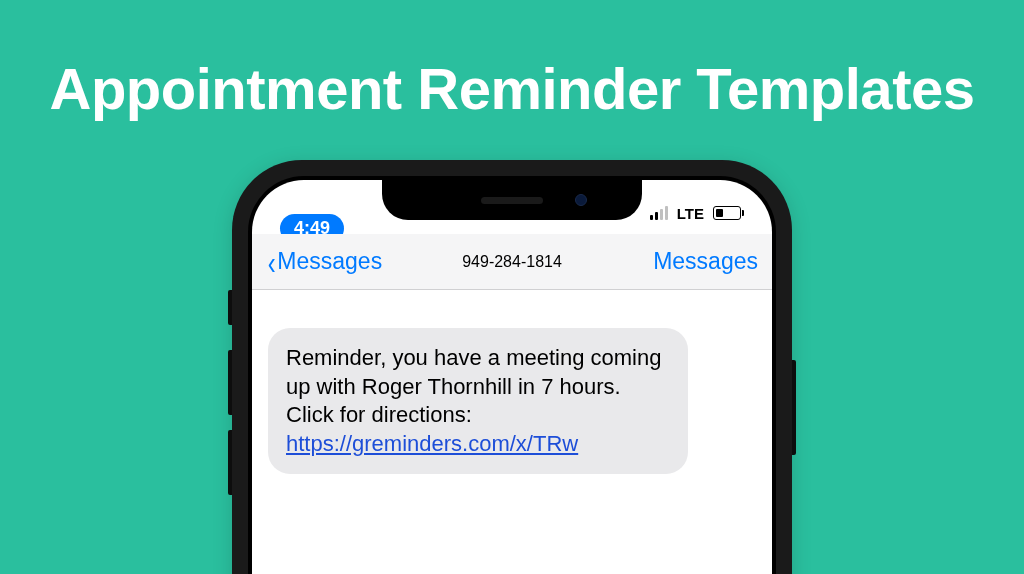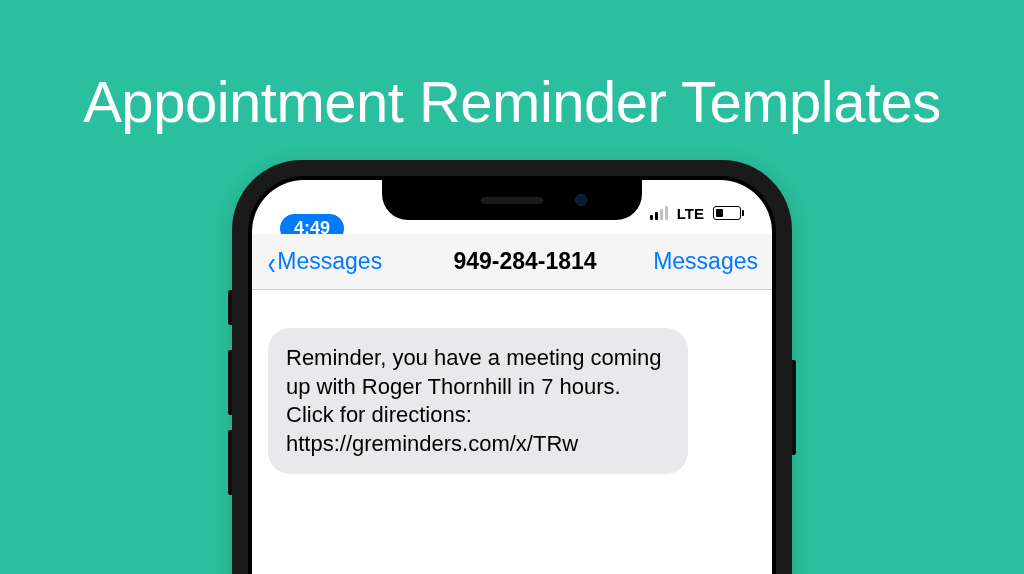--- a/index.html
+++ b/index.html
@@ -11,24 +11,25 @@
       width: 1024px;
       height: 574px;
       background: #2ABF9E;
       font-family: -apple-system, BlinkMacSystemFont, "Helvetica Neue", Arial, sans-serif;
       overflow: hidden;
       position: relative;
     }
     .page-title {
       color: white;
       font-size: 58px;
-      font-weight: 400;
+      font-weight: 700;
       text-align: center;
-      padding-top: 68px;
+      padding-top: 48px;
       letter-spacing: -0.5px;
+      margin-top: 7px;
     }
     .phone-wrapper {
       position: absolute;
       left: 50%;
       transform: translateX(-50%);
       top: 160px;
     }
     .phone-frame {
       width: 560px;
       height: 800px;
@@ -216,24 +217,23 @@
       line-height: 1;
       margin-right: 0px;
       font-weight: 300;
       transform: scaleX(0.7);
       display: inline-block;
     }
     .nav-title {
       position: absolute;
       left: 50%;
       transform: translateX(-50%);
-      font-size: 23px;
-      font-weight: 700;
+      font-size: 16px;
+      font-weight: 400;
       color: #000;
-      margin-left: 13px;
     }
     .nav-details {
       color: #007AFF;
       font-size: 23px;
       font-weight: 400;
     }
     .messages-area {
       background: #fff;
       padding: 38px 16px;
     }
@@ -241,21 +241,22 @@
       background: #e9e9eb;
       border-radius: 22px;
       padding: 16px 18px;
       max-width: 420px;
       font-size: 22px;
       line-height: 1.3;
       color: #000;
       position: relative;
     }
     .message-link {
-      color: #000000;
+      color: #1d4ed8;
+      text-decoration: underline;
     }
   </style>
 </head>
 <body>
 
 <h1 class="page-title">Appointment Reminder Templates</h1>
 
 <div class="phone-wrapper">
   <div class="phone-frame">
     <div class="side-button-left-1"></div>

